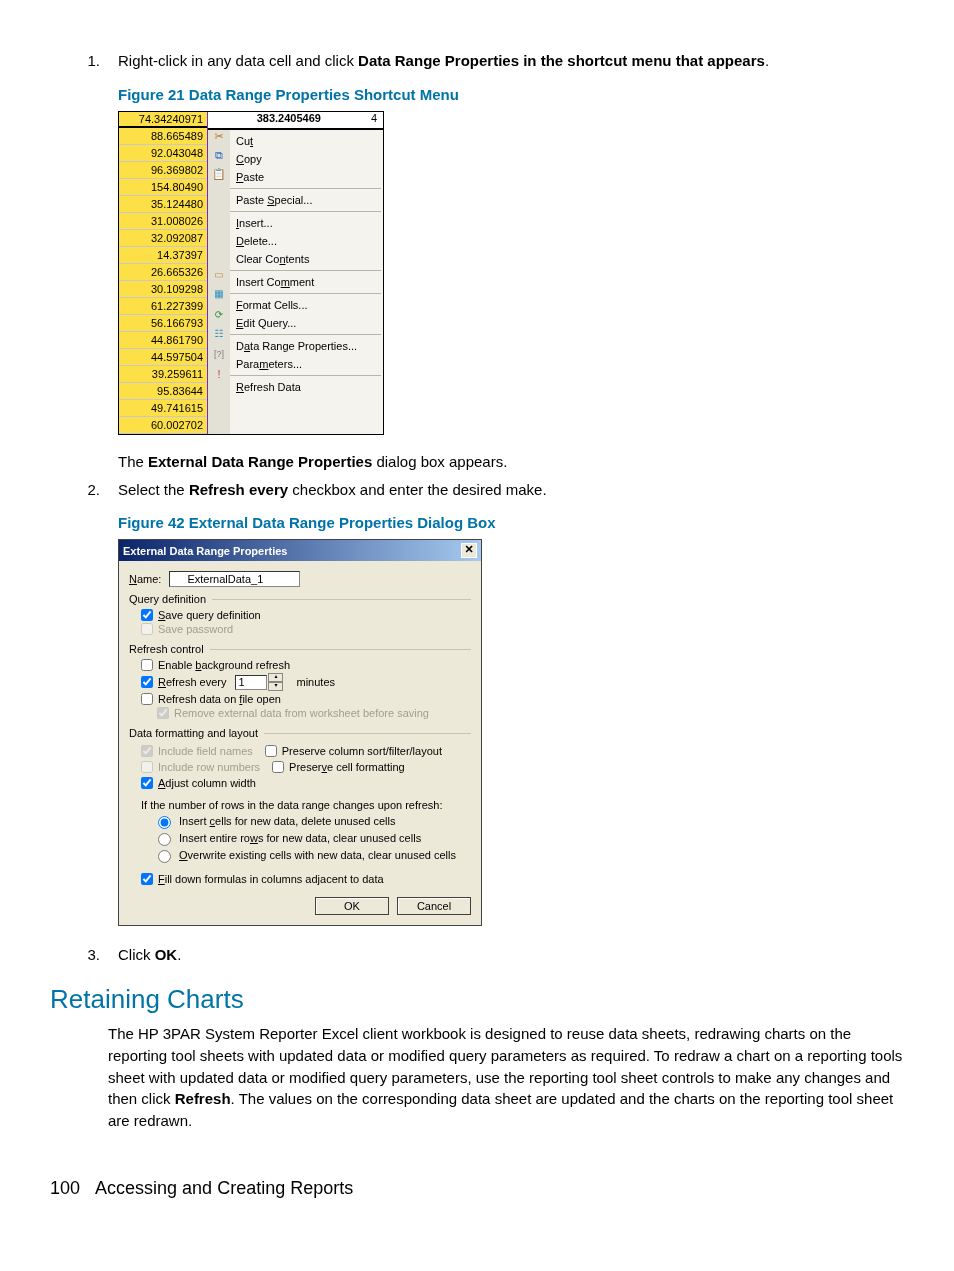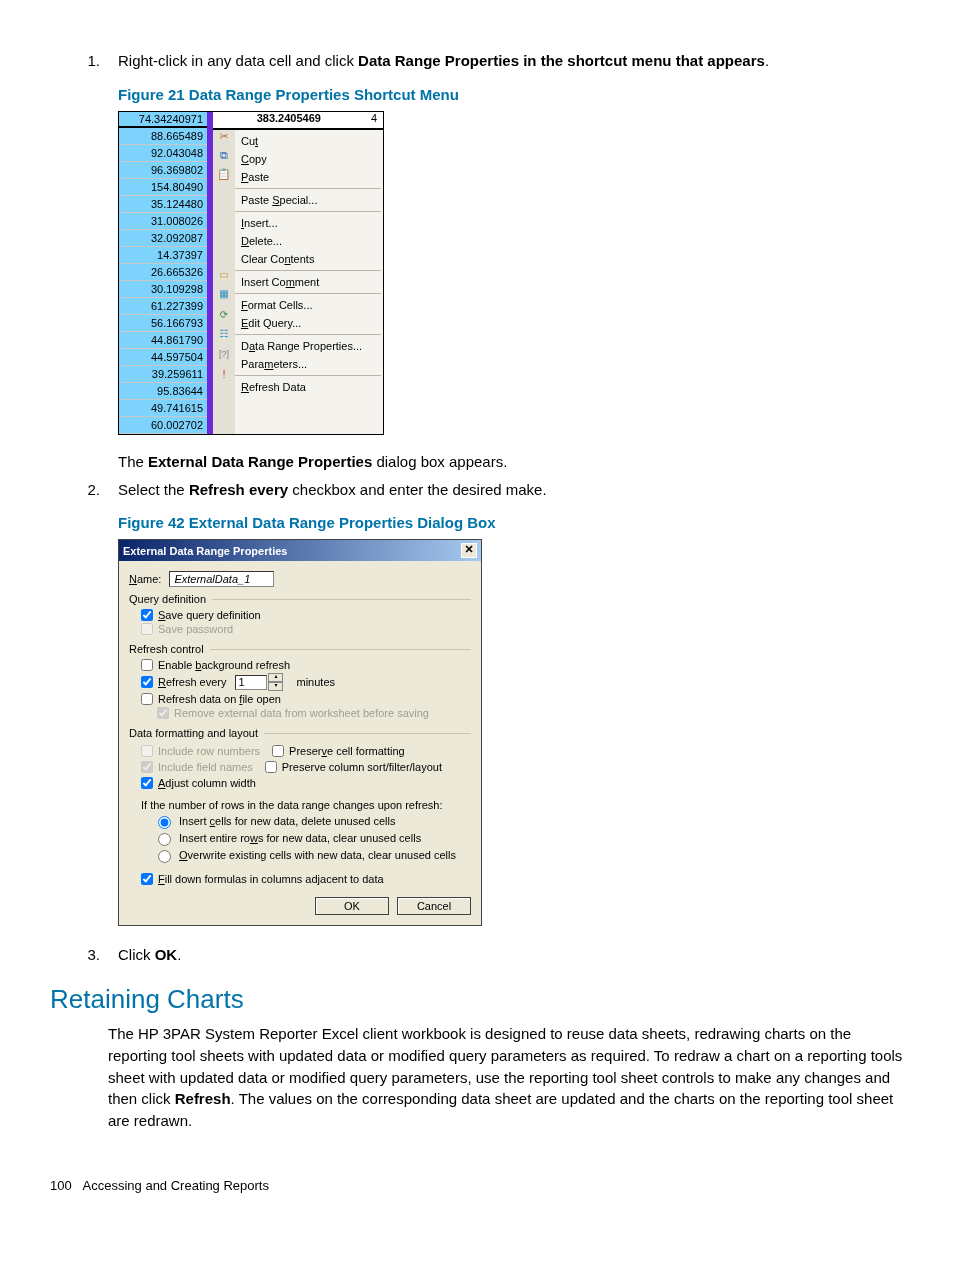--- a/index.html
+++ b/index.html
@@ -42,35 +42,35 @@
     font-weight: normal;
     margin: 18px 0 8px 0;
   }
   .body-text {
     font-size: 15px;
     line-height: 1.45;
     margin-left: 58px;
     margin-bottom: 6px;
   }
   .footer {
-    font-size: 13px;
+    font-size: 18px;
     margin-top: 46px;
   }
   
   .fig41 {
     margin-left: 68px;
     border: 1px solid #000;
     width: 264px;
     font-family: Tahoma, Arial, sans-serif;
     font-size: 11px;
     display: flex;
   }
   .fig41 .col-data {
-    border-right: 6px solid #6d28d9;
-    background: #7dd3fc;
+    border-right: 1px solid #6d28d9;
+    background: #fde047;
   }
   .fig41 .col-data .hdr {
     border-bottom: 2px solid #000;
     padding: 1px 4px;
     text-align: right;
   }
   .fig41 .cell {
     border-bottom: 1px solid #c8c8c8;
     padding: 1px 4px;
     text-align: right;
@@ -146,24 +146,23 @@
     padding: 10px 10px 10px 10px;
   }
   .fig42 .row {
     display: flex;
     align-items: center;
     margin-bottom: 6px;
   }
   .fig42 .namefield {
     background: #fff;
     border: 1px inset #888;
-    padding: 1px 4px;
+    padding: 1px 17px;
     width: 95px;
     margin-left: 8px;
-    font-style: italic;
   }
   .fig42 .grp-line {
     position: relative;
     margin-bottom: 4px;
   }
   .fig42 .grp-line::after {
     content: "";
     position: absolute;
     left: 0;
     right: 0;
@@ -380,38 +379,38 @@
           <span>Refresh data on <u class="ak">f</u>ile open</span>
         </div>
       <div class="chk disabled" style="margin-left:28px;">
           <input type="checkbox" checked="" disabled="" style="">
           <span>Remove external data from worksheet before saving</span>
         </div>
 
       <div class="grp-line" style="margin-top:8px;"><span>Data formatting and layout</span></div>
       <div class="layout-row">
         <div class="chk disabled" style="margin-left:0;">
+            <input type="checkbox" checked="" disabled="" style="">
+            <span>Include field names</span>
+          </div>
+        <div class="chk" style="margin-left:0;">
+            <input type="checkbox" style="">
+            <span>Preserve column sort/filter/layout</span>
+          </div>
+      </div>
+      <div class="layout-row">
+        <div class="chk disabled" style="margin-left:0;">
             <input type="checkbox" disabled="" style="">
             <span>Include row numbers</span>
           </div>
         <div class="chk" style="margin-left:0;">
             <input type="checkbox" style="">
             <span>Preser<u class="ak">v</u>e cell formatting</span>
           </div>
       </div>
-      <div class="layout-row">
-        <div class="chk disabled" style="margin-left:0;">
-            <input type="checkbox" checked="" disabled="" style="">
-            <span>Include field names</span>
-          </div>
-        <div class="chk" style="margin-left:0;">
-            <input type="checkbox" style="">
-            <span>Preserve column sort/filter/layout</span>
-          </div>
-      </div>
       <div class="chk">
           <input type="checkbox" checked="" style="">
           <span><u class="ak">A</u>djust column width</span>
         </div>
 
       <div style="margin:10px 0 2px 12px;">If the number of rows in the data range changes upon refresh:</div>
       <div class="radio">
           <input type="radio" name="r" checked="" style="">
           <span>Insert <u class="ak">c</u>ells for new data, delete unused cells</span>
         </div>

